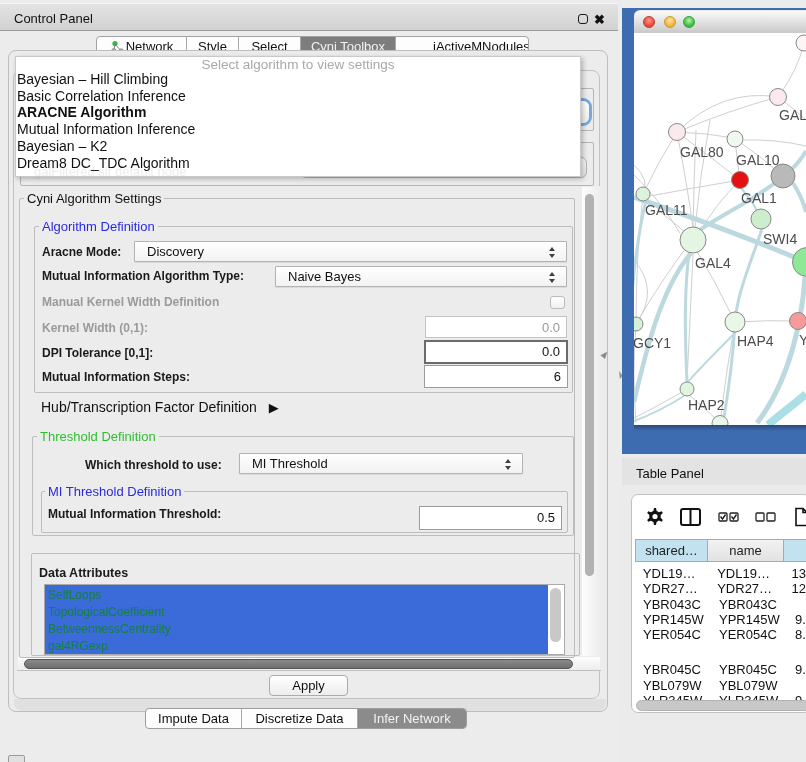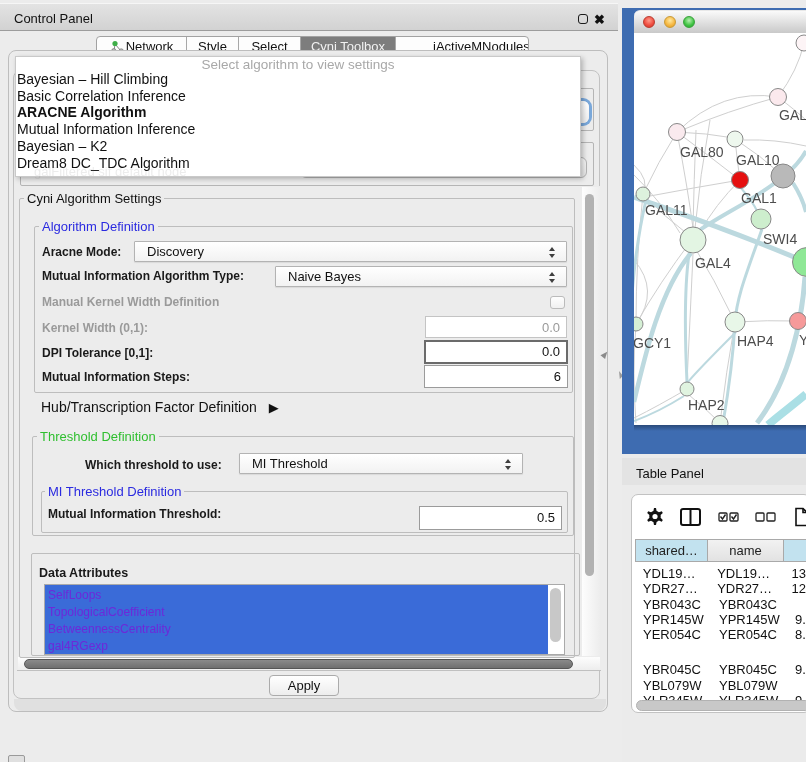--- a/index.html
+++ b/index.html
@@ -89,26 +89,31 @@
 
 <div class="grp" style="left:41px;top:491px;width:527px;height:42px;"></div>
 <div class="grptitle" style="left:45px;top:484px;color:#2a2ae0;">MI Threshold Definition</div>
 <div class="abs lbl" style="left:48px;top:507px;">Mutual Information Threshold:</div>
 <div class="tfield" style="left:419px;top:506px;width:143px;height:24px;line-height:22px;">0.5</div>
 
 <div class="grp" style="left:31px;top:553px;width:549px;height:103px;"></div>
 <div class="abs lbl" style="left:39px;top:566px;font-size:12.5px;">Data Attributes</div>
 <div class="abs" style="left:44px;top:584px;width:521px;height:71px;border:1px solid #aaa;background:#fff;"></div>
 <div class="abs" style="left:45px;top:585px;width:503px;height:69px;background:#3a6bd8;"></div>
-<div class="abs" style="left:48px;top:587px;font-size:12px;color:#6d28d9;line-height:17px;">SelfLoops<br>TopologicalCoefficient<br>BetweennessCentrality<br>gal4RGexp</div>
+<div class="abs" style="left:48px;top:587px;font-size:12px;color:#15803d;line-height:17px;">SelfLoops<br>TopologicalCoefficient<br>BetweennessCentrality<br>gal4RGexp</div>
 <div class="abs" style="left:550px;top:588px;width:11px;height:54px;background:#c8c8c8;border-radius:6px;"></div>
 
-<div class="abs" style="left:269px;top:675px;width:70px;height:21px;border:1px solid #ababab;border-radius:4px;background:linear-gradient(#fff,#ededed);font-size:13px;color:#111;text-align:center;line-height:19px;">Apply</div>
+<div class="abs" style="left:269px;top:675px;width:79px;height:21px;border:1px solid #ababab;border-radius:4px;background:linear-gradient(#fff,#ededed);font-size:13px;color:#111;text-align:center;line-height:19px;">Apply</div>
 
 <div class="abs" style="left:14px;top:699px;width:592px;height:12px;background:#e0e0e0;border-radius:0 0 8px 8px;"></div>
+<div class="abs" id="bottabs" style="left:145px;top:708px;height:21px;border:1px solid #9d9d9d;border-radius:4px;background:#fdfdfd;display:flex;font-size:13px;line-height:19px;color:#111;overflow:hidden;">
+  <div style="width:96px;border-right:1px solid #a8a8a8;text-align:center;">Impute Data</div>
+  <div style="width:116px;border-right:1px solid #a8a8a8;text-align:center;">Discretize Data</div>
+  <div style="width:108px;background:#8b8b8b;color:#f2f2f2;text-align:center;">Infer Network</div>
+</div>
 
 <div class="abs" style="left:15px;top:56px;width:566px;height:121px;background:#fff;border:1px solid #c9c9c9;box-shadow:2px 2px 5px rgba(0,0,0,0.25);"></div>
 <div class="abs" style="left:15px;top:57px;width:566px;text-align:center;font-size:13.5px;color:#a8a8a8;">Select algorithm to view settings</div>
 <div class="abs" style="left:17px;top:71px;font-size:14px;color:#111;line-height:16.7px;white-space:nowrap;">Bayesian – Hill Climbing<br>Basic Correlation Inference<br><b>ARACNE Algorithm</b><br>Mutual Information Inference<br>Bayesian – K2<br>Dream8 DC_TDC Algorithm</div>
 
 <div class="abs" style="left:34px;top:164px;font-size:13px;color:rgba(110,110,110,0.13);">galFiltered sif default node</div>
 
 <div class="abs" style="left:8px;top:755px;width:17px;height:10px;border:1px solid #9a9a9a;border-radius:2px;background:#e0e0e0;"></div>
 
 <div class="abs" style="left:602px;top:351px;width:0;height:0;border-left:3px solid transparent;border-right:3px solid transparent;border-bottom:7px solid #8a8a8a;transform:rotate(40deg);"></div>

